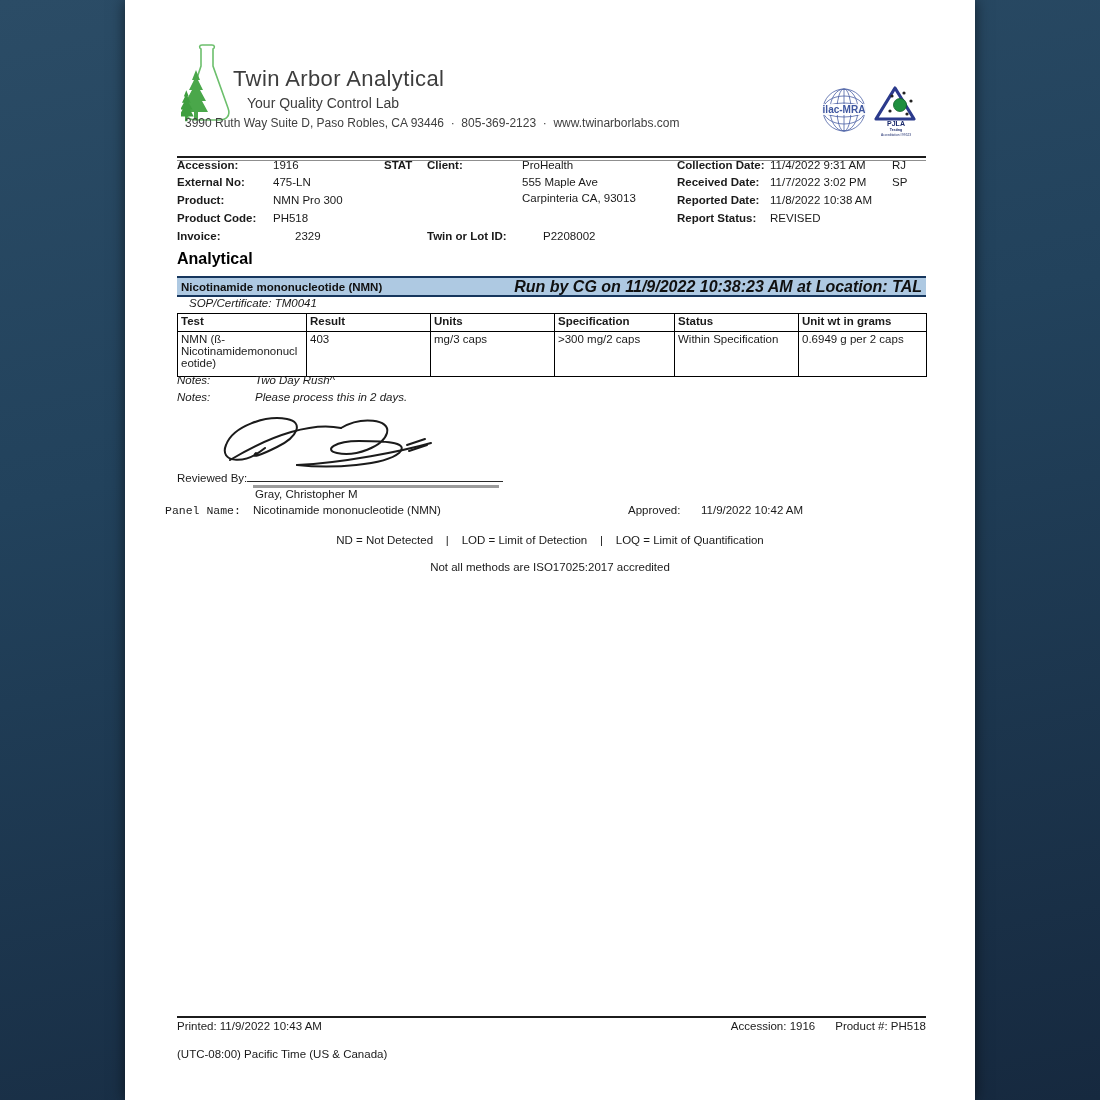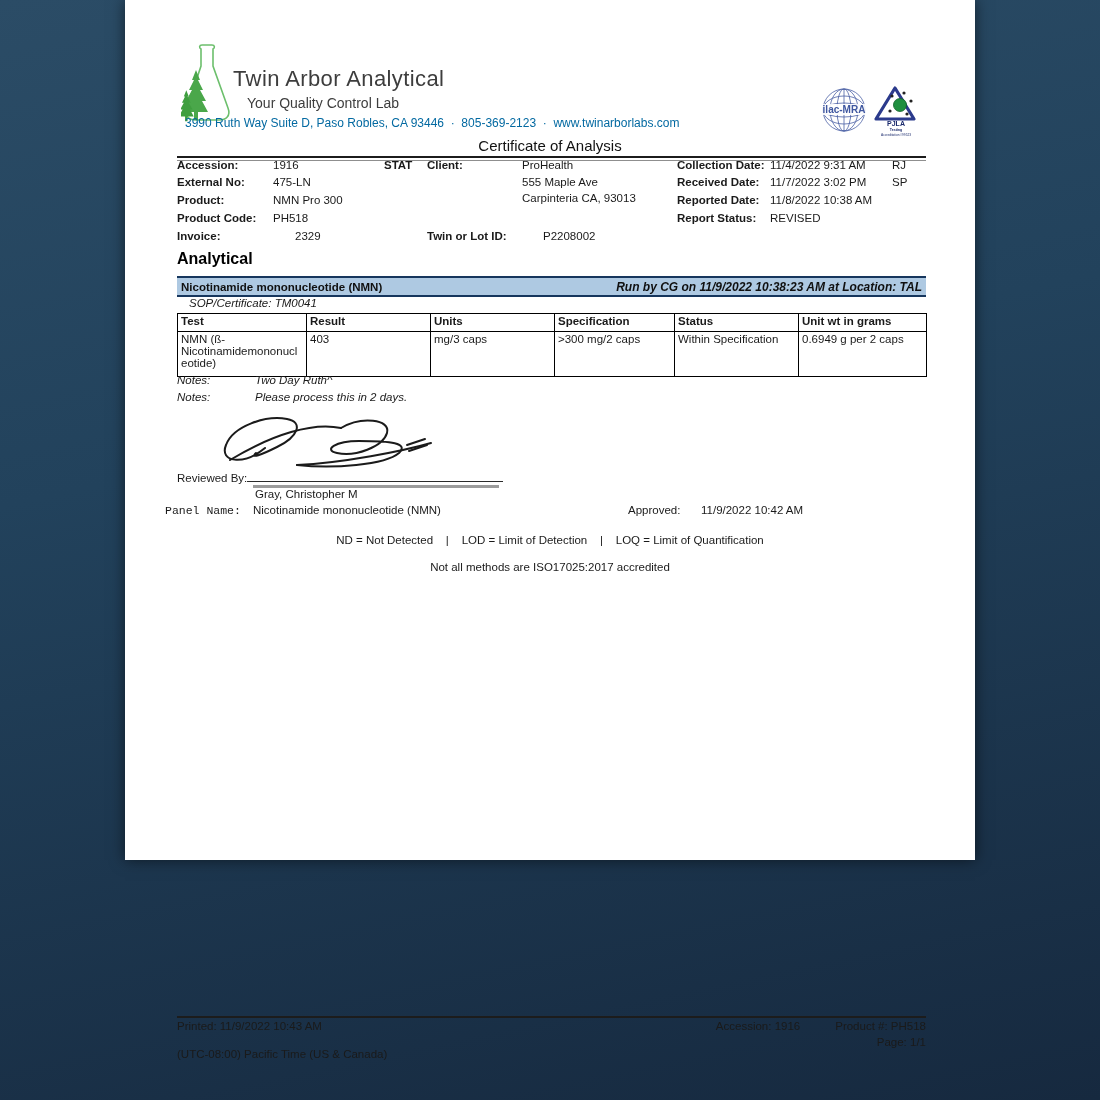--- a/index.html
+++ b/index.html
@@ -2,50 +2,50 @@
 <html><head>
 <meta charset="utf-8">
 <style>
   html,body{margin:0;padding:0;}
   body{
     width:1100px;height:1100px;position:relative;overflow:hidden;
     background:linear-gradient(168deg,#2b4c66 0%,#22425c 38%,#16293f 100%);
     font-family:"Liberation Sans",sans-serif;
   }
   .page{
-    position:absolute;left:125px;top:0;width:850px;height:860px;
+    position:absolute;left:125px;top:0;width:850px;height:1100px;
     background:#ffffff;box-shadow:0 0 14px rgba(0,0,0,.55);
     color:#1a1a1a;font-size:11.5px;
   }
   .abs{position:absolute;}
   .b{font-weight:bold;}
 
   
   .logo{left:56px;top:42px;width:54px;height:84px;}
   .company-name{left:108px;top:66px;font-size:22px;color:#3d3d3d;letter-spacing:.4px;white-space:nowrap;}
   .tagline{left:122px;top:95px;font-size:14px;color:#3d3d3d;white-space:nowrap;}
-  .address{left:60px;top:116px;font-size:12px;color:#0369a1;white-space:pre;}
+  .address{left:60px;top:116px;font-size:12px;color:#404040;white-space:pre;}
   .ilac{left:694px;top:86px;width:50px;height:48px;}
   .pjla{left:748px;top:83px;width:48px;height:54px;}
   .doc-title{left:0;top:137px;width:100%;text-align:center;font-size:15px;color:#111;}
   .title-rule{left:52px;top:156px;width:749px;height:2px;border-top:2px solid #1c1c1c;border-bottom:1px solid #8f8f8f;}
 
   
   .info{left:52px;top:159px;width:749px;height:92px;}
   .info span{position:absolute;white-space:nowrap;}
 
   
   .analytical-heading{left:52px;top:250px;font-size:16px;font-weight:bold;color:#000;}
   .banner{
     left:52px;top:276px;width:749px;height:21px;box-sizing:border-box;
     border-top:2px solid #16365d;border-bottom:2px solid #16365d;
     display:flex;justify-content:space-between;align-items:center;padding:0 4px;
   }
   .banner .bl{font-weight:bold;font-size:11.5px;color:#101010;}
-  .banner .br{font-weight:bold;font-style:italic;font-size:12px;color:#101010;}
+  .banner .br{font-weight:bold;font-style:italic;font-size:16px;color:#101010;}
   .sop{left:64px;top:297px;font-style:italic;}
 
   table.results{
     position:absolute;left:52px;top:313px;width:749px;
     border-collapse:collapse;table-layout:fixed;font-size:11.5px;
   }
   table.results th,table.results td{
     border:1px solid #000;padding:1px 3px;text-align:left;vertical-align:top;margin-left:12px;
   }
   table.results th{font-weight:bold;height:15px;}
@@ -67,21 +67,21 @@
   .approved-label{left:503px;top:504px;}
   .approved-value{left:576px;top:504px;}
 
   .legend{left:0;top:534px;width:100%;text-align:center;white-space:pre;font-size:11.5px;}
   .accred{left:0;top:561px;width:100%;text-align:center;font-size:11.5px;}
 
   
   .footer-rule{left:52px;top:1016px;width:749px;border-top:2px solid #1c1c1c;}
   .printed{left:52px;top:1020px;}
   .tz{left:52px;top:1036px;margin-top:12px;}
-  .footer-r1{left:52px;top:1020px;width:749px;display:flex;justify-content:flex-end;gap:35px;}
+  .footer-r1{left:52px;top:1020px;width:749px;display:flex;justify-content:flex-end;gap:20px;}
   .footer-r2{left:52px;top:1036px;width:749px;text-align:right;}
 </style>
 </head>
 <body>
 
 <div class="page">
 
   <svg class="abs logo" viewBox="0 0 54 84">
     <path d="M21,3 c-3,0 -3,3 -1,4 v17 L6,66 c-3,8 2,12 9,12 h23 c7,0 12,-4 9,-12 L32,24 V7 c2,-1 2,-4 -1,-4 z" fill="none" stroke="#6cbf6c" stroke-width="1.6"></path>
     <path d="M15,28 L19,38 L17,38 L22,48 L19,48 L25,59 L21,59 L27,70 L17,70 L17,78 L13,78 L13,70 L3,70 L9,59 L5,59 L11,48 L8,48 L13,38 L11,38 Z" fill="#4aa74a"></path>
@@ -114,21 +114,20 @@
       <circle cx="34" cy="31" r="1.6"></circle>
       <circle cx="17" cy="28" r="1.6"></circle>
       <circle cx="19" cy="13" r="1.6"></circle>
       <circle cx="31" cy="10" r="1.6"></circle>
     </g>
     <text x="23" y="43" text-anchor="middle" font-size="7" font-weight="bold" fill="#1a2a6c" font-family="Liberation Sans, sans-serif">PJLA</text>
     <text x="23" y="48" text-anchor="middle" font-size="3.6" font-weight="bold" fill="#1a2a6c" font-family="Liberation Sans, sans-serif">Testing</text>
     <text x="23" y="52.5" text-anchor="middle" font-size="3.2" fill="#1a2a6c" font-family="Liberation Sans, sans-serif">Accreditation #99523</text>
   </svg>
 
-  <div class="abs doc-title">Certificate of Analysis</div>
   <div class="abs title-rule"></div>
 
   <div class="abs info">
     <span class="b" style="left:0;top:0">Accession:</span>
     <span style="left:96px;top:0">1916</span>
     <span class="b" style="left:207px;top:0">STAT</span>
     <span class="b" style="left:250px;top:0">Client:</span>
     <span style="left:345px;top:0">ProHealth</span>
     <span class="b" style="left:500px;top:0">Collection Date:</span>
     <span style="left:593px;top:0">11/4/2022 9:31 AM</span>
@@ -192,21 +191,21 @@
         <td>403</td>
         <td>mg/3 caps</td>
         <td>&gt;300 mg/2 caps</td>
         <td>Within Specification</td>
         <td>0.6949 g per 2 caps</td>
       </tr>
     </tbody>
   </table>
 
   <div class="abs note note1">
-    <span class="nl">Notes:</span><span>Two Day Ruth^</span>
+    <span class="nl">Notes:</span><span>Two Day Rush^</span>
   </div>
   <div class="abs note note2">
     <span class="nl">Notes:</span><span>Please process this in 2 days.</span>
   </div>
 
   <svg class="abs signature" viewBox="0 0 240 60">
     <g fill="none" stroke="#1b1b1b" stroke-width="2" stroke-linecap="round">
       <path d="M 54,36 C 32,54 8,50 15,33 C 22,14 55,3 76,7 C 93,10 87,25 66,35 C 50,43 39,47 45,41"></path>
       <path d="M 19,48 C 62,22 102,10 130,16"></path>
       <path d="M 130,16 C 150,4 180,7 176,21 C 172,35 144,45 126,41 C 112,38 124,29 148,29 C 180,29 198,31 188,41 C 174,53 122,57 86,53"></path>
@@ -229,15 +228,14 @@
   <div class="abs legend">ND = Not Detected    |    LOD = Limit of Detection    |    LOQ = Limit of Quantification</div>
   <div class="abs accred">Not all methods are ISO17025:2017 accredited</div>
 
   <div class="abs footer-rule"></div>
   <div class="abs printed">Printed: 11/9/2022 10:43 AM</div>
   <div class="abs tz">(UTC-08:00) Pacific Time (US &amp; Canada)</div>
   <div class="abs footer-r1">
     <span>Accession: 1916</span>
     <span>Product #: PH518</span>
   </div>
-  <div class="abs footer-r2">Page: 1/1</div>
 
 </div>
 
 </body></html>

